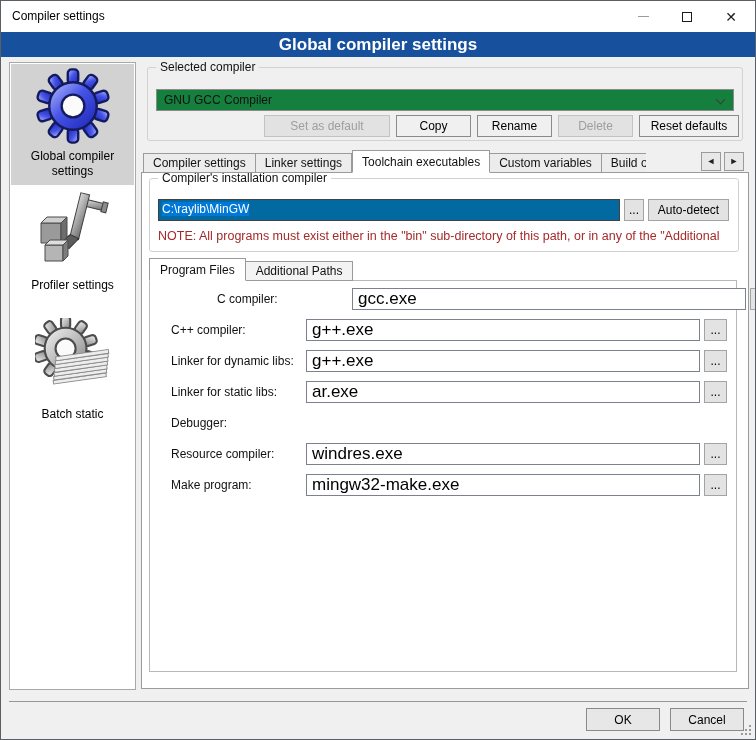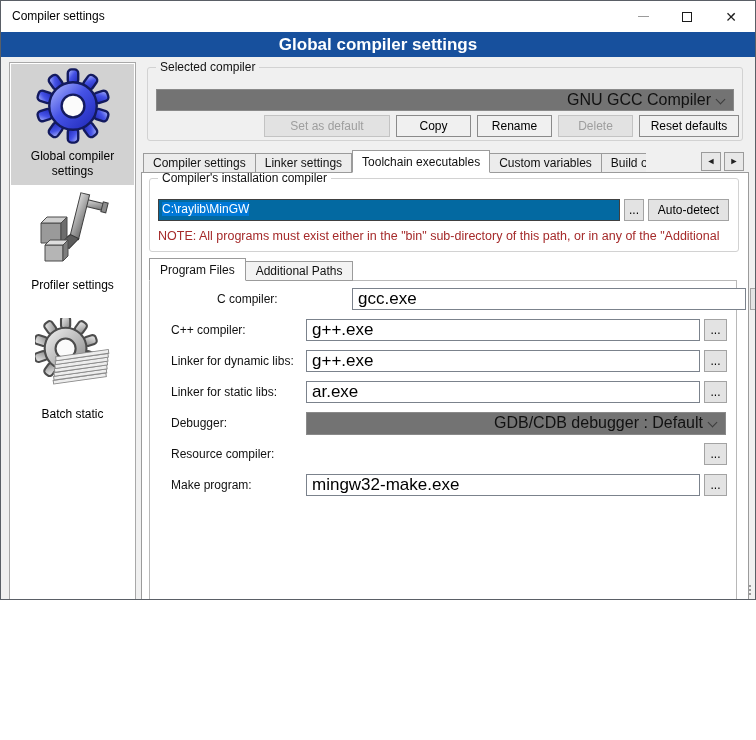--- a/index.html
+++ b/index.html
@@ -1,19 +1,19 @@
 <!DOCTYPE html>
 <html><head>
 <meta charset="utf-8">
 <style>
   * { margin:0; padding:0; box-sizing:border-box; }
   html,body { width:756px; height:740px; }
   body { font-family:"Liberation Sans", sans-serif; font-size:12px; color:#111; }
 
-  .window { position:relative; width:756px; height:600px; background:#f0f0f0;
+  .window { position:relative; width:756px; height:740px; background:#f0f0f0;
             border:1px solid #5a5f66; overflow:hidden;padding-left:45px; }
 
   
   .titlebar { position:absolute; left:0; top:0; right:0; height:31px; background:#ffffff; }
   .titlebar-title { position:absolute; left:11px; top:0; line-height:31px; font-size:12px; color:#000; }
   .caption { position:absolute; right:2px; top:0; height:31px; display:flex; }
   .cap-btn { width:44px; height:31px; display:flex; align-items:center; justify-content:center;
              background:transparent; border:none; cursor:default; }
   .min-glyph { display:block; width:11px; border-top:1px solid #9b9b9b; }
   .max-glyph { display:block; width:10px; height:10px; border:1px solid #1b1b1b; }
@@ -36,21 +36,21 @@
   .s1 svg { margin-bottom:2px; }
 
   
   .groupbox { position:absolute; border:1px solid #d2d2d2; border-radius:3px; }
   .group-label { position:absolute; top:-8px; left:8px; padding:0 4px; font-size:12px; }
   .on-gray { background:#f0f0f0; }
   .on-white { background:#ffffff; }
 
   
   .group-sc { left:146px; top:66px; width:596px; height:74px; }
-  .combo { background:#737373; border:1px solid #8a8a8a; font-size:16px; position:absolute; cursor:default;text-align:right; }
+  .combo { background:#15803d; border:1px solid #8a8a8a; font-size:12px; position:absolute; cursor:default; }
   .combo .combo-text { position:absolute; left:7px; top:0; right:22px; line-height:20px;
                        white-space:nowrap; overflow:hidden; }
   .chev { position:absolute; right:9px; top:6px; width:7px; height:7px;
           border-right:1.4px solid #3c3c3c; border-bottom:1.4px solid #3c3c3c;
           transform:rotate(45deg); }
   .sc-combo { left:8px; top:21px; right:8px; height:22px; }
   .btn { background:#f0f0f0; border:1px solid #8a8a8a; font-size:12px; color:#000;
          font-family:inherit; cursor:default; }
   .btn.disabled { background:#e2e2e2; border-color:#c3c3c3; color:#9e9e9e; }
   .btn.gray { background:#e3e3e3; border-color:#a3a3a3; }
@@ -282,26 +282,23 @@
 
       <span class="f-label r3">Linker for dynamic libs:</span>
       <input class="f-input r3" value="g++.exe" style="">
       <button class="btn gray f-browse r3">...</button>
 
       <span class="f-label r4">Linker for static libs:</span>
       <input class="f-input r4" value="ar.exe" style="">
       <button class="btn gray f-browse r4">...</button>
 
       <span class="f-label r5">Debugger:</span>
-      <div class="combo f-combo r5">
-        <span class="combo-text">GDB/CDB debugger : Default</span>
-        <span class="chev"></span>
-      </div>
 
       <span class="f-label r6">Resource compiler:</span>
+      <input class="f-input r6" value="windres.exe" style="">
       <button class="btn gray f-browse r6">...</button>
 
       <span class="f-label r7">Make program:</span>
       <input class="f-input r7" value="mingw32-make.exe" style="">
       <button class="btn gray f-browse r7">...</button>
 
     </div>
   </div>
 
   <div class="footer-sep"></div>

